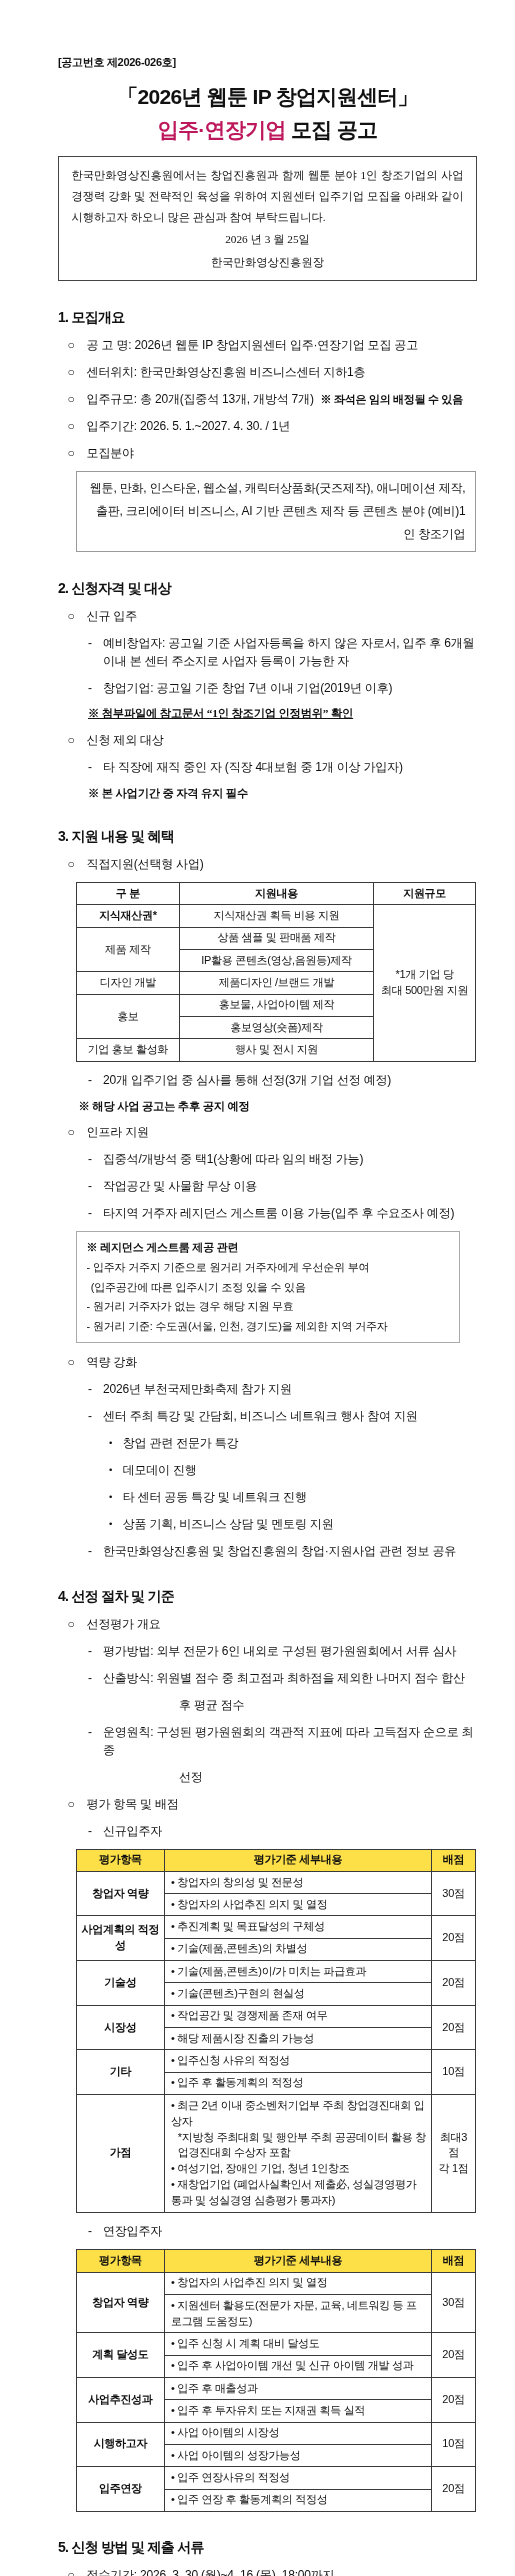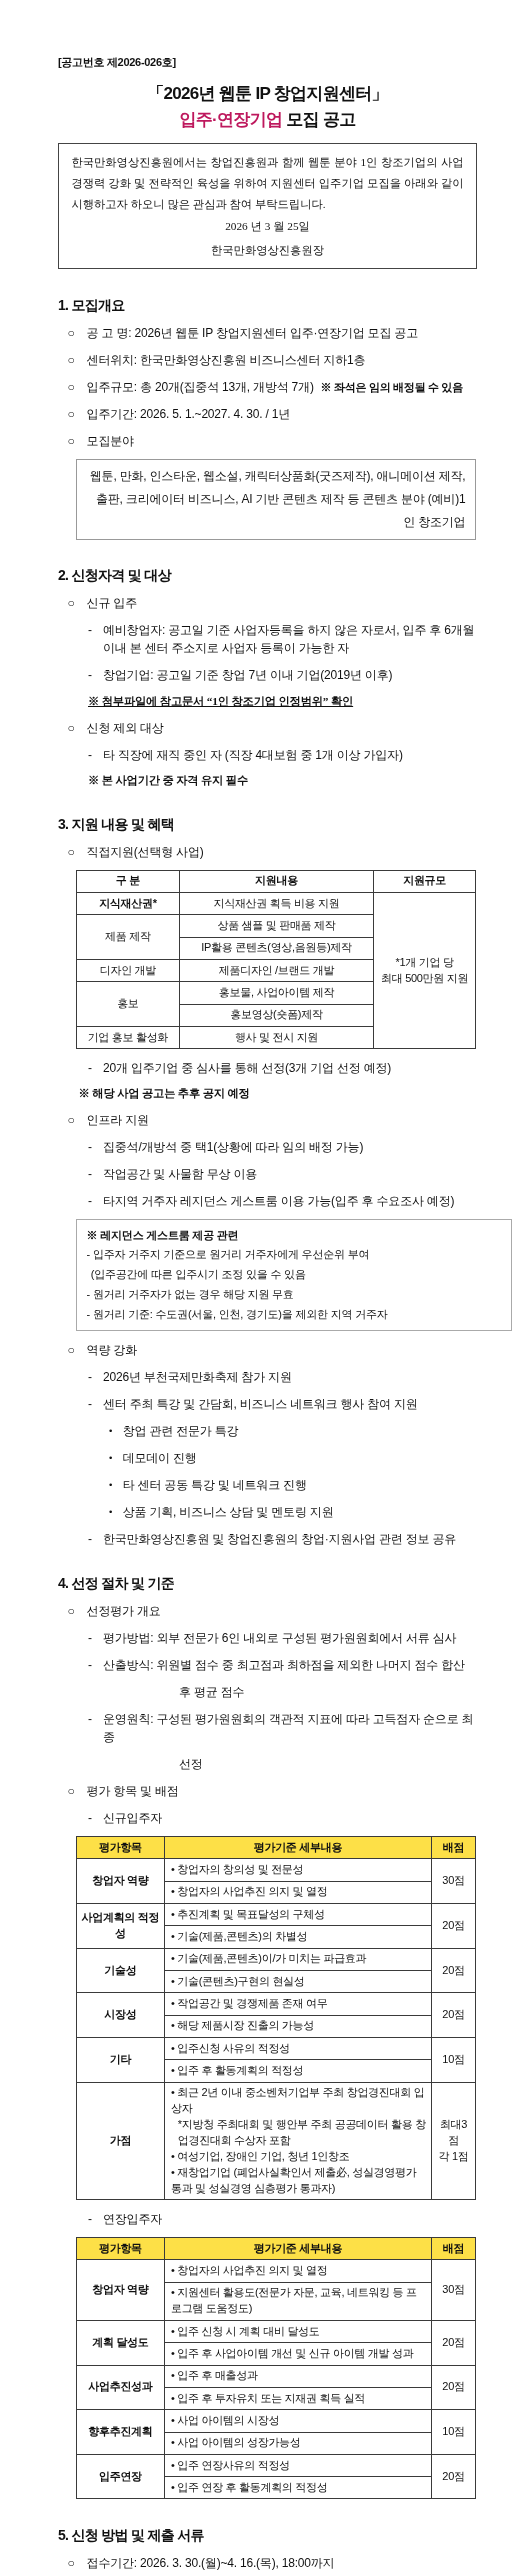--- a/index.html
+++ b/index.html
@@ -4,40 +4,40 @@
 <style>
   html,body{margin:0;padding:0;background:#ffffff;}
   body{width:515px;}
   .doc{
     width:515px;min-height:2576px;box-sizing:border-box;
     background:#ffffff;color:#111;
     font-family:"Liberation Sans",sans-serif;
     padding:55px 38px 82px 58px;
   }
   .notice{font-size:11px;font-weight:bold;letter-spacing:-0.3px;}
-  .title{ text-align:center;font-weight:bold;font-size:17px;line-height:1.55;margin:11px 0 9.6px;letter-spacing:-0.7px;}
+  .title{ text-align:center;font-weight:bold;font-size:21px;line-height:1.55;margin:11px 0 9.6px;letter-spacing:-0.7px;}
   .introbox{border:1.4px solid #444;padding:8.2px 12.4px 5.5px;margin:5.5px 0 20.6px;}
   .introbox .p{font-family:"Liberation Serif",serif;font-size:11.3px;line-height:1.85;text-align:justify;}
   .introbox .center{font-family:"Liberation Serif",serif;text-align:center;font-size:11.3px;line-height:2.1;}
   h2.sec{font-size:14px;font-weight:bold;margin:27.5px 0 8.2px;letter-spacing:-0.7px;}
   .li{display:flex;font-size:12px;line-height:1.5;margin:9px 0;letter-spacing:-0.2px;}
   .li .mk{flex:0 0 19px;}
   .lvl1{margin-left:9.6px;}
   .lvl2{margin-left:30px;}
   .lvl2 .mk{flex:0 0 15px;}
   .lvl3{margin-left:51px;}
   .lvl3 .mk{flex:0 0 13.7px;font-size:9.6px;padding-top:2.1px;}
   .cont{margin:0 0 9px 121px;font-size:12px;line-height:1.5;letter-spacing:-0.2px;}
   .note{font-family:"Liberation Serif",serif;font-weight:bold;font-size:11.3px;margin:9.6px 0 9.6px 30px;letter-spacing:-0.2px;}
   .note.in1{margin-left:20.6px;}
   .u{text-decoration:underline;}
   .inline-note{font-family:"Liberation Serif",serif;font-weight:bold;font-size:11px;margin-left:6.9px;white-space:nowrap;}
   .fieldbox{border:0.7px solid #999;box-sizing:border-box;width:400px;margin:4.1px 0 9.6px 18px;
     padding:5.5px 9.6px;font-size:12px;line-height:1.9;letter-spacing:-0.2px;text-align:right;}
-  .resbox{border:0.7px solid #aaa;box-sizing:border-box;width:436px;margin:6.9px 0 9.6px 18px;
+  .resbox{border:0.7px solid #aaa;box-sizing:border-box;width:384px;margin:6.9px 0 9.6px 18px;
     padding:5.5px 9.6px;font-size:11px;line-height:1.8;letter-spacing:-0.2px;}
   .resbox .bt{font-weight:bold;}
   table.t{border-collapse:collapse;margin:6.9px 0 9.6px 18px;width:400px;font-size:11px;letter-spacing:-0.3px;}
   table.t th,table.t td{border:0.7px solid #3a3a3a;padding:2.7px 4.1px;text-align:center;vertical-align:middle;line-height:1.45;}
   table.t th{font-weight:bold;}
   table.t .beige{background:#fde047;}
   table.t td.det{text-align:left;padding-left:6.2px;}
   table.t td.cat{font-weight:bold;}
   table.t td.catn{font-weight:normal;}
   .pre{white-space:pre-line;}
@@ -349,21 +349,21 @@
         </tr>
     <tr>
       <td rowspan="2" class="cat">사업추진성과</td>
       <td class="det"><span>•</span> <span>입주 후 매출성과</span></td>
       <td rowspan="2">20점</td>
     </tr>
     <tr>
           <td class="det"><span>•</span> <span>입주 후 투자유치 또는 지재권 획득 실적</span></td>
         </tr>
     <tr>
-      <td rowspan="2" class="cat">향후추진계획</td>
+      <td rowspan="2" class="cat">시행하고자</td>
       <td class="det"><span>•</span> <span>사업 아이템의 시장성</span></td>
       <td rowspan="2">10점</td>
     </tr>
     <tr>
           <td class="det"><span>•</span> <span>사업 아이템의 성장가능성</span></td>
         </tr>
     <tr>
       <td rowspan="2" class="cat">입주연장</td>
       <td class="det"><span>•</span> <span>입주 연장사유의 적정성</span></td>
       <td rowspan="2">20점</td>

